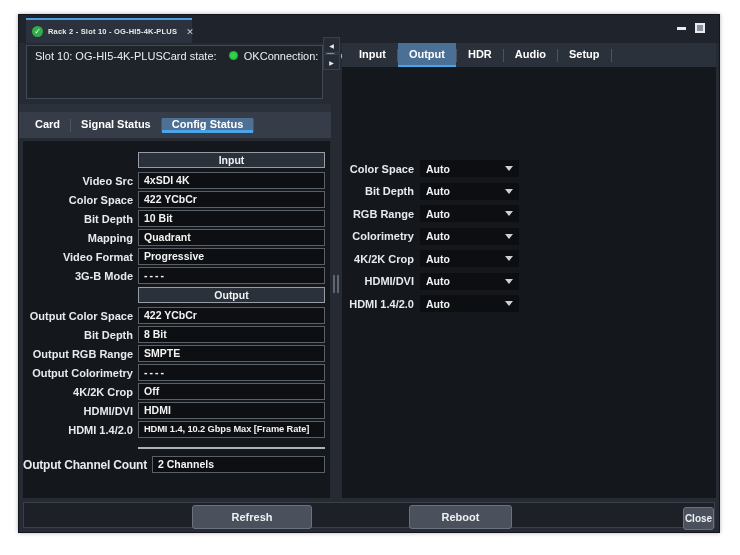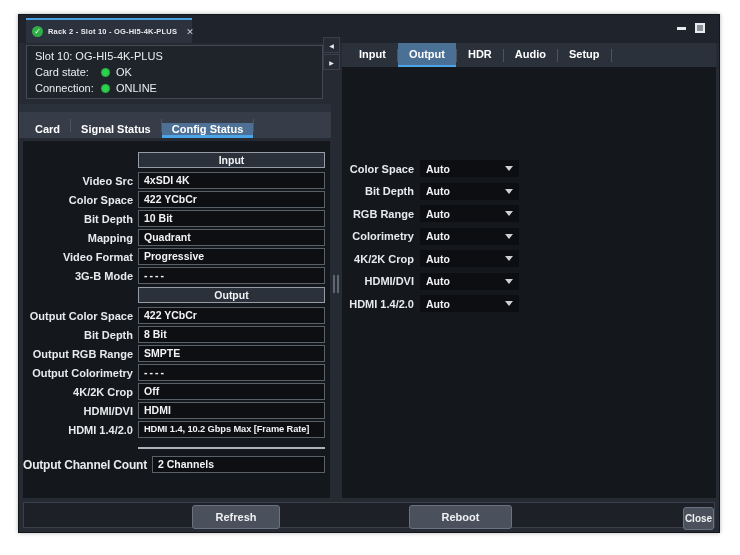--- a/index.html
+++ b/index.html
@@ -17,30 +17,30 @@
              line-height:11px;text-align:center;font-weight:bold;flex:0 0 auto;}
   .tab-title{color:#e8eaed;font-size:7.5px;font-weight:bold;letter-spacing:.2px;white-space:nowrap;flex:1;}
   .tab-close{color:#c7cbd1;font-size:9px;font-weight:bold;padding-left:4px;}
   .win-controls{position:absolute;right:14px;top:8px;display:flex;gap:9px;align-items:center;}
   .win-min{width:9px;height:3px;background:#e8eaed;}
   .win-max{width:10px;height:10px;border:2px solid #e8eaed;box-sizing:border-box;background:#8a9098;}
 
   
   .info-panel{position:absolute;left:7px;top:30px;width:297px;height:54px;background:#1f242a;
               border:1px solid #434a53;box-sizing:border-box;padding:2px 8px;display:flex;
-              flex-direction:column;justify-content:space-around;}
+              flex-direction:row;justify-content:space-around;}
   .info-row{display:flex;align-items:center;color:#eceef0;font-size:11px;height:15px;white-space:nowrap;}
   .info-label{width:66px;flex:0 0 auto;}
   .led{width:9px;height:9px;border-radius:50%;background:#2ed24e;margin-right:6px;flex:0 0 auto;
        box-shadow:inset 0 0 2px rgba(0,40,0,.6);}
 
   
   .pre-tab-strip{position:absolute;left:0;top:89px;width:312px;height:8px;background:#2b313a;}
   .tabbar-left{position:absolute;left:0;top:97px;width:312px;height:26px;background:#373d48;
-               display:flex;align-items:flex-end;padding-left:6px;box-sizing:border-box;}
+               display:flex;align-items:center;padding-left:6px;box-sizing:border-box;}
   .ltab{display:flex;align-items:center;padding:0 10px;color:#ffffff;font-weight:bold;font-size:11px;
         border-bottom:3px solid transparent;white-space:nowrap;}
   .ltab.active{background:#4d7094;border-bottom-color:#4ba3e8;}
   .vsep{width:1px;height:13px;background:#4d545f;align-self:center;flex:0 0 auto;}
 
   
   .form-panel{position:absolute;left:4px;top:126px;width:307px;height:357px;background:#14171c;overflow:hidden;}
   .sect-header{margin:11px 5px 0 115px;height:16px;background:#2b313b;border:1px solid #969ca5;
                box-sizing:border-box;color:#f0f2f4;font-size:10.5px;font-weight:bold;text-align:center;
                line-height:14px;}
@@ -273,19 +273,19 @@
         <span class="rlabel">HDMI 1.4/2.0</span>
         <span class="dropdown">
           <span>Auto</span>
           <span class="caret"></span>
         </span>
       </div>
     </div>
 
     <div class="footer">
       <div class="footer-inset"></div>
-      <div class="btn" style="left:173px;width:88px;">Refresh</div>
+      <div class="btn" style="left:173px;width:120px;">Refresh</div>
       <div class="btn" style="left:390px;width:103px;">Reboot</div>
       <div class="btn close" style="left:664px;width:31px;">Close</div>
     </div>
 
   </div>
 </div>
 
 </body></html>

